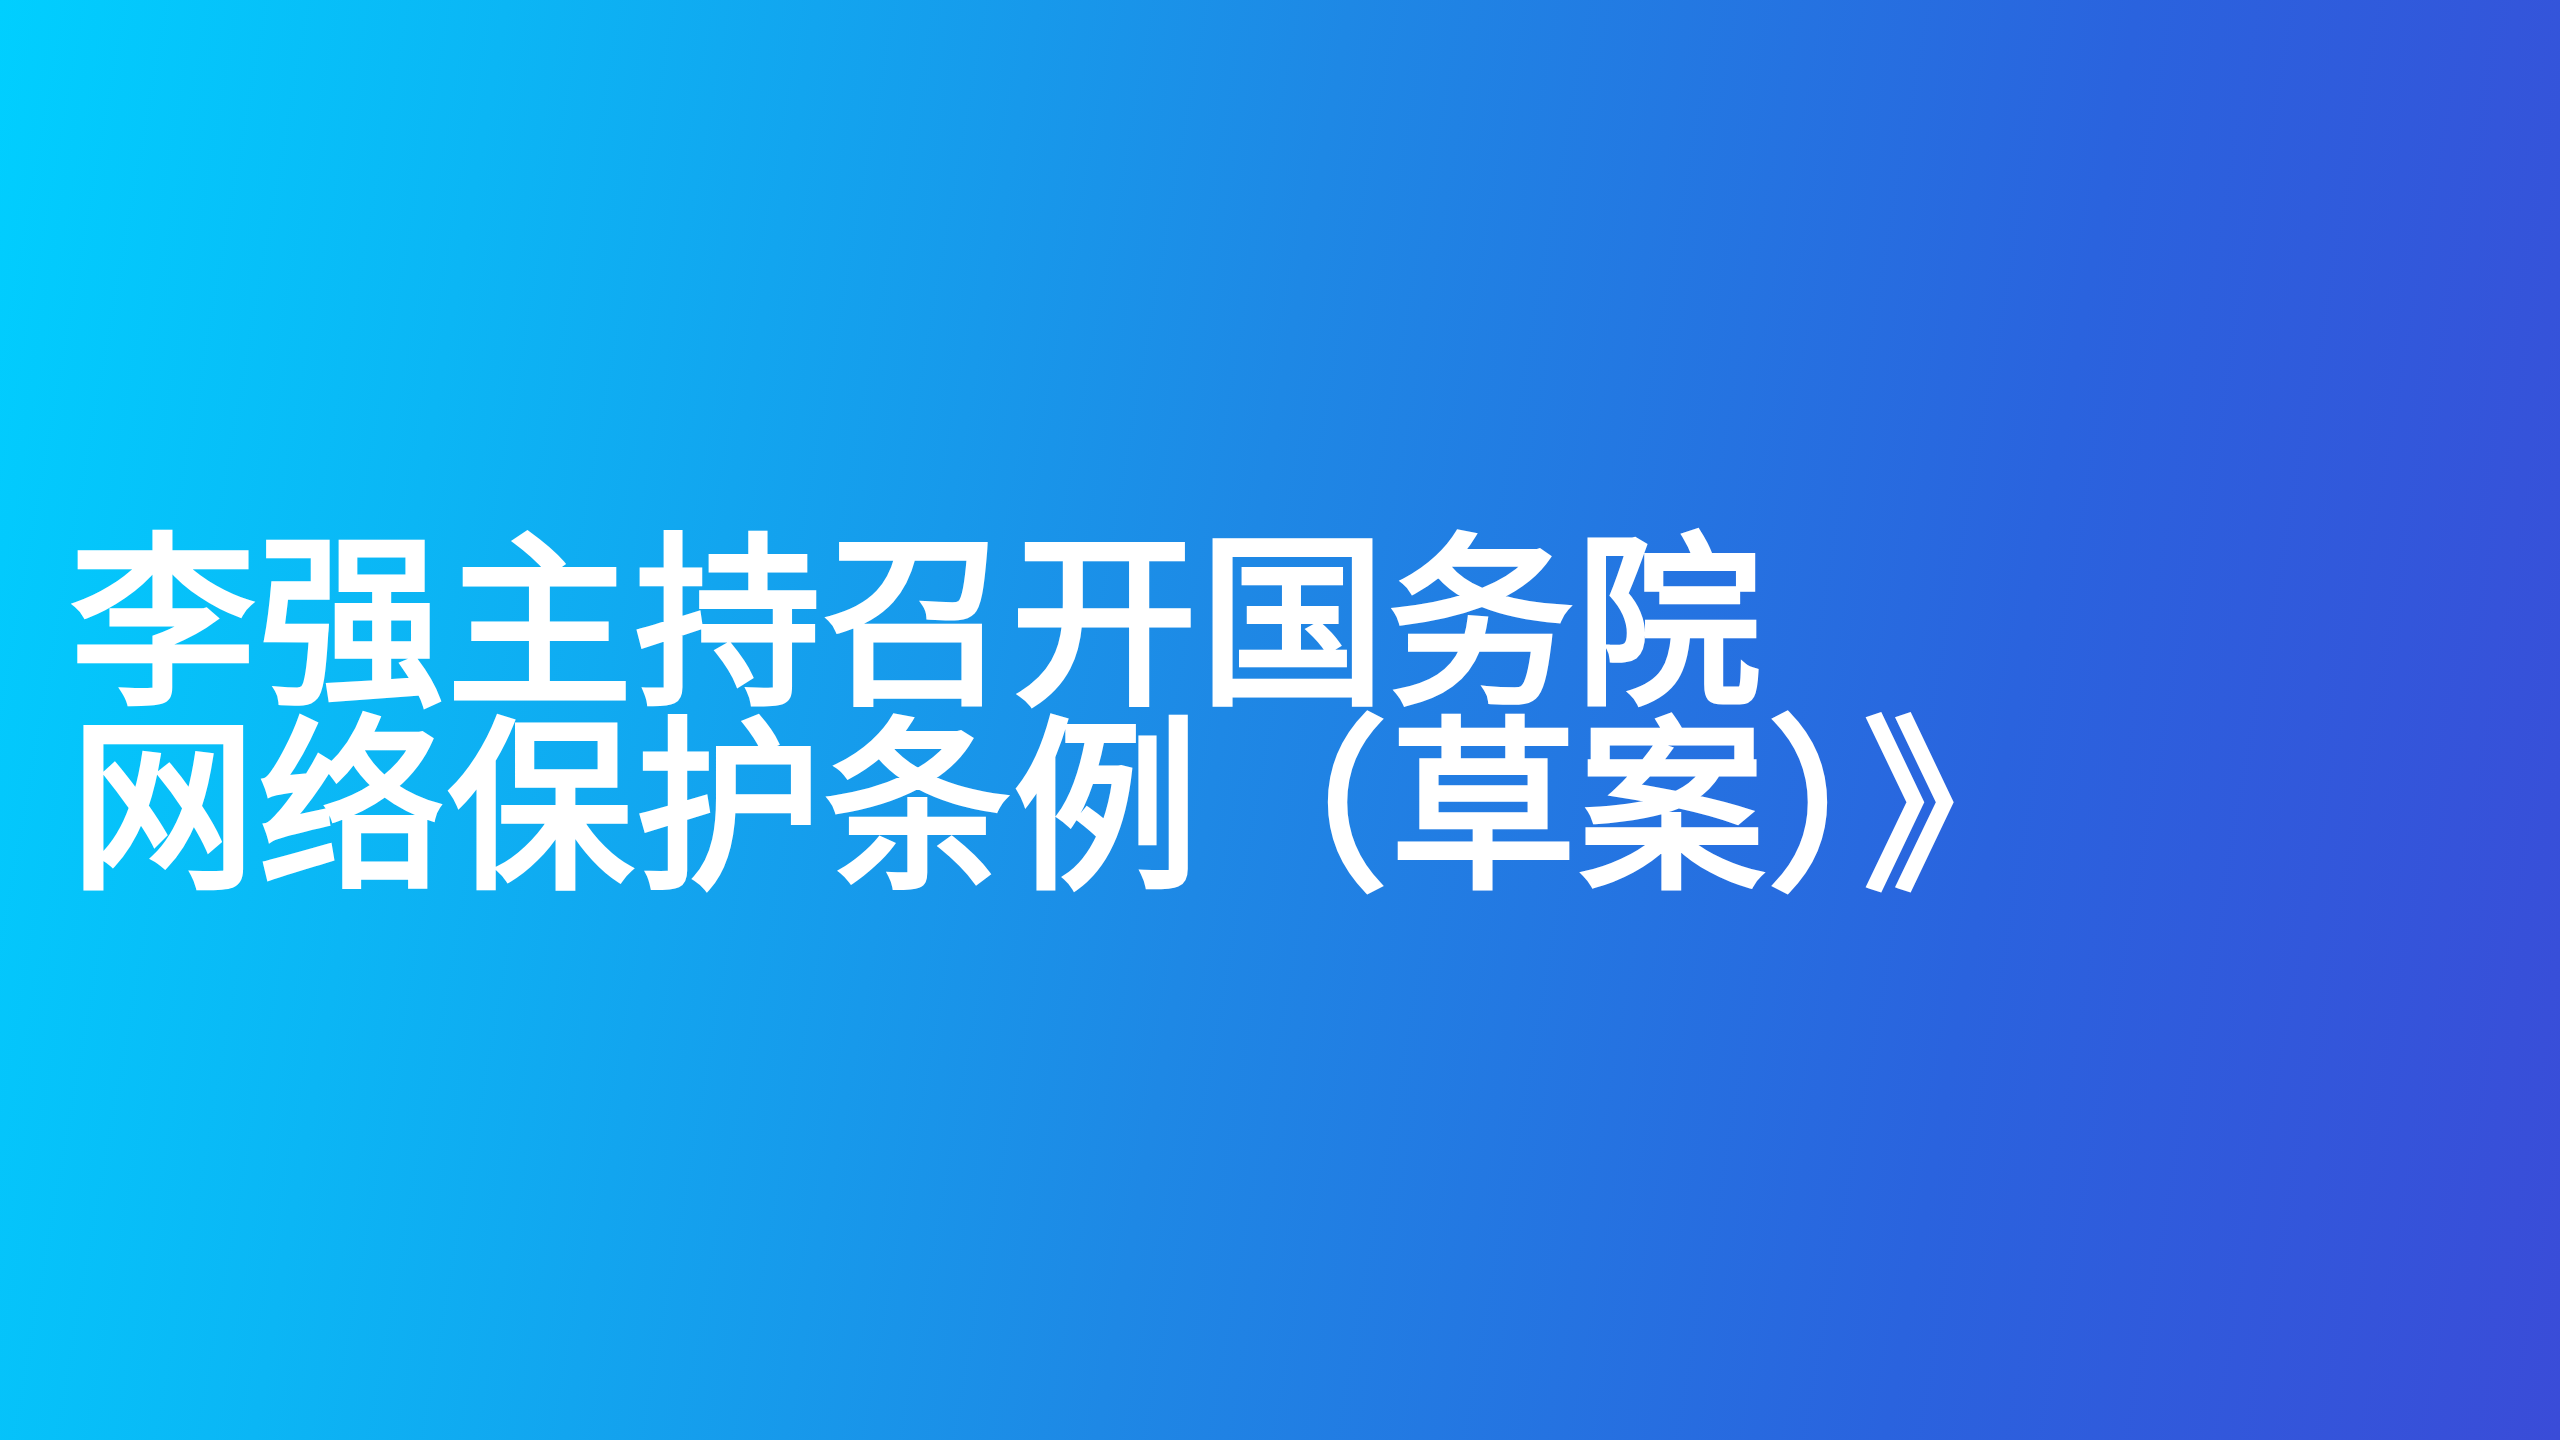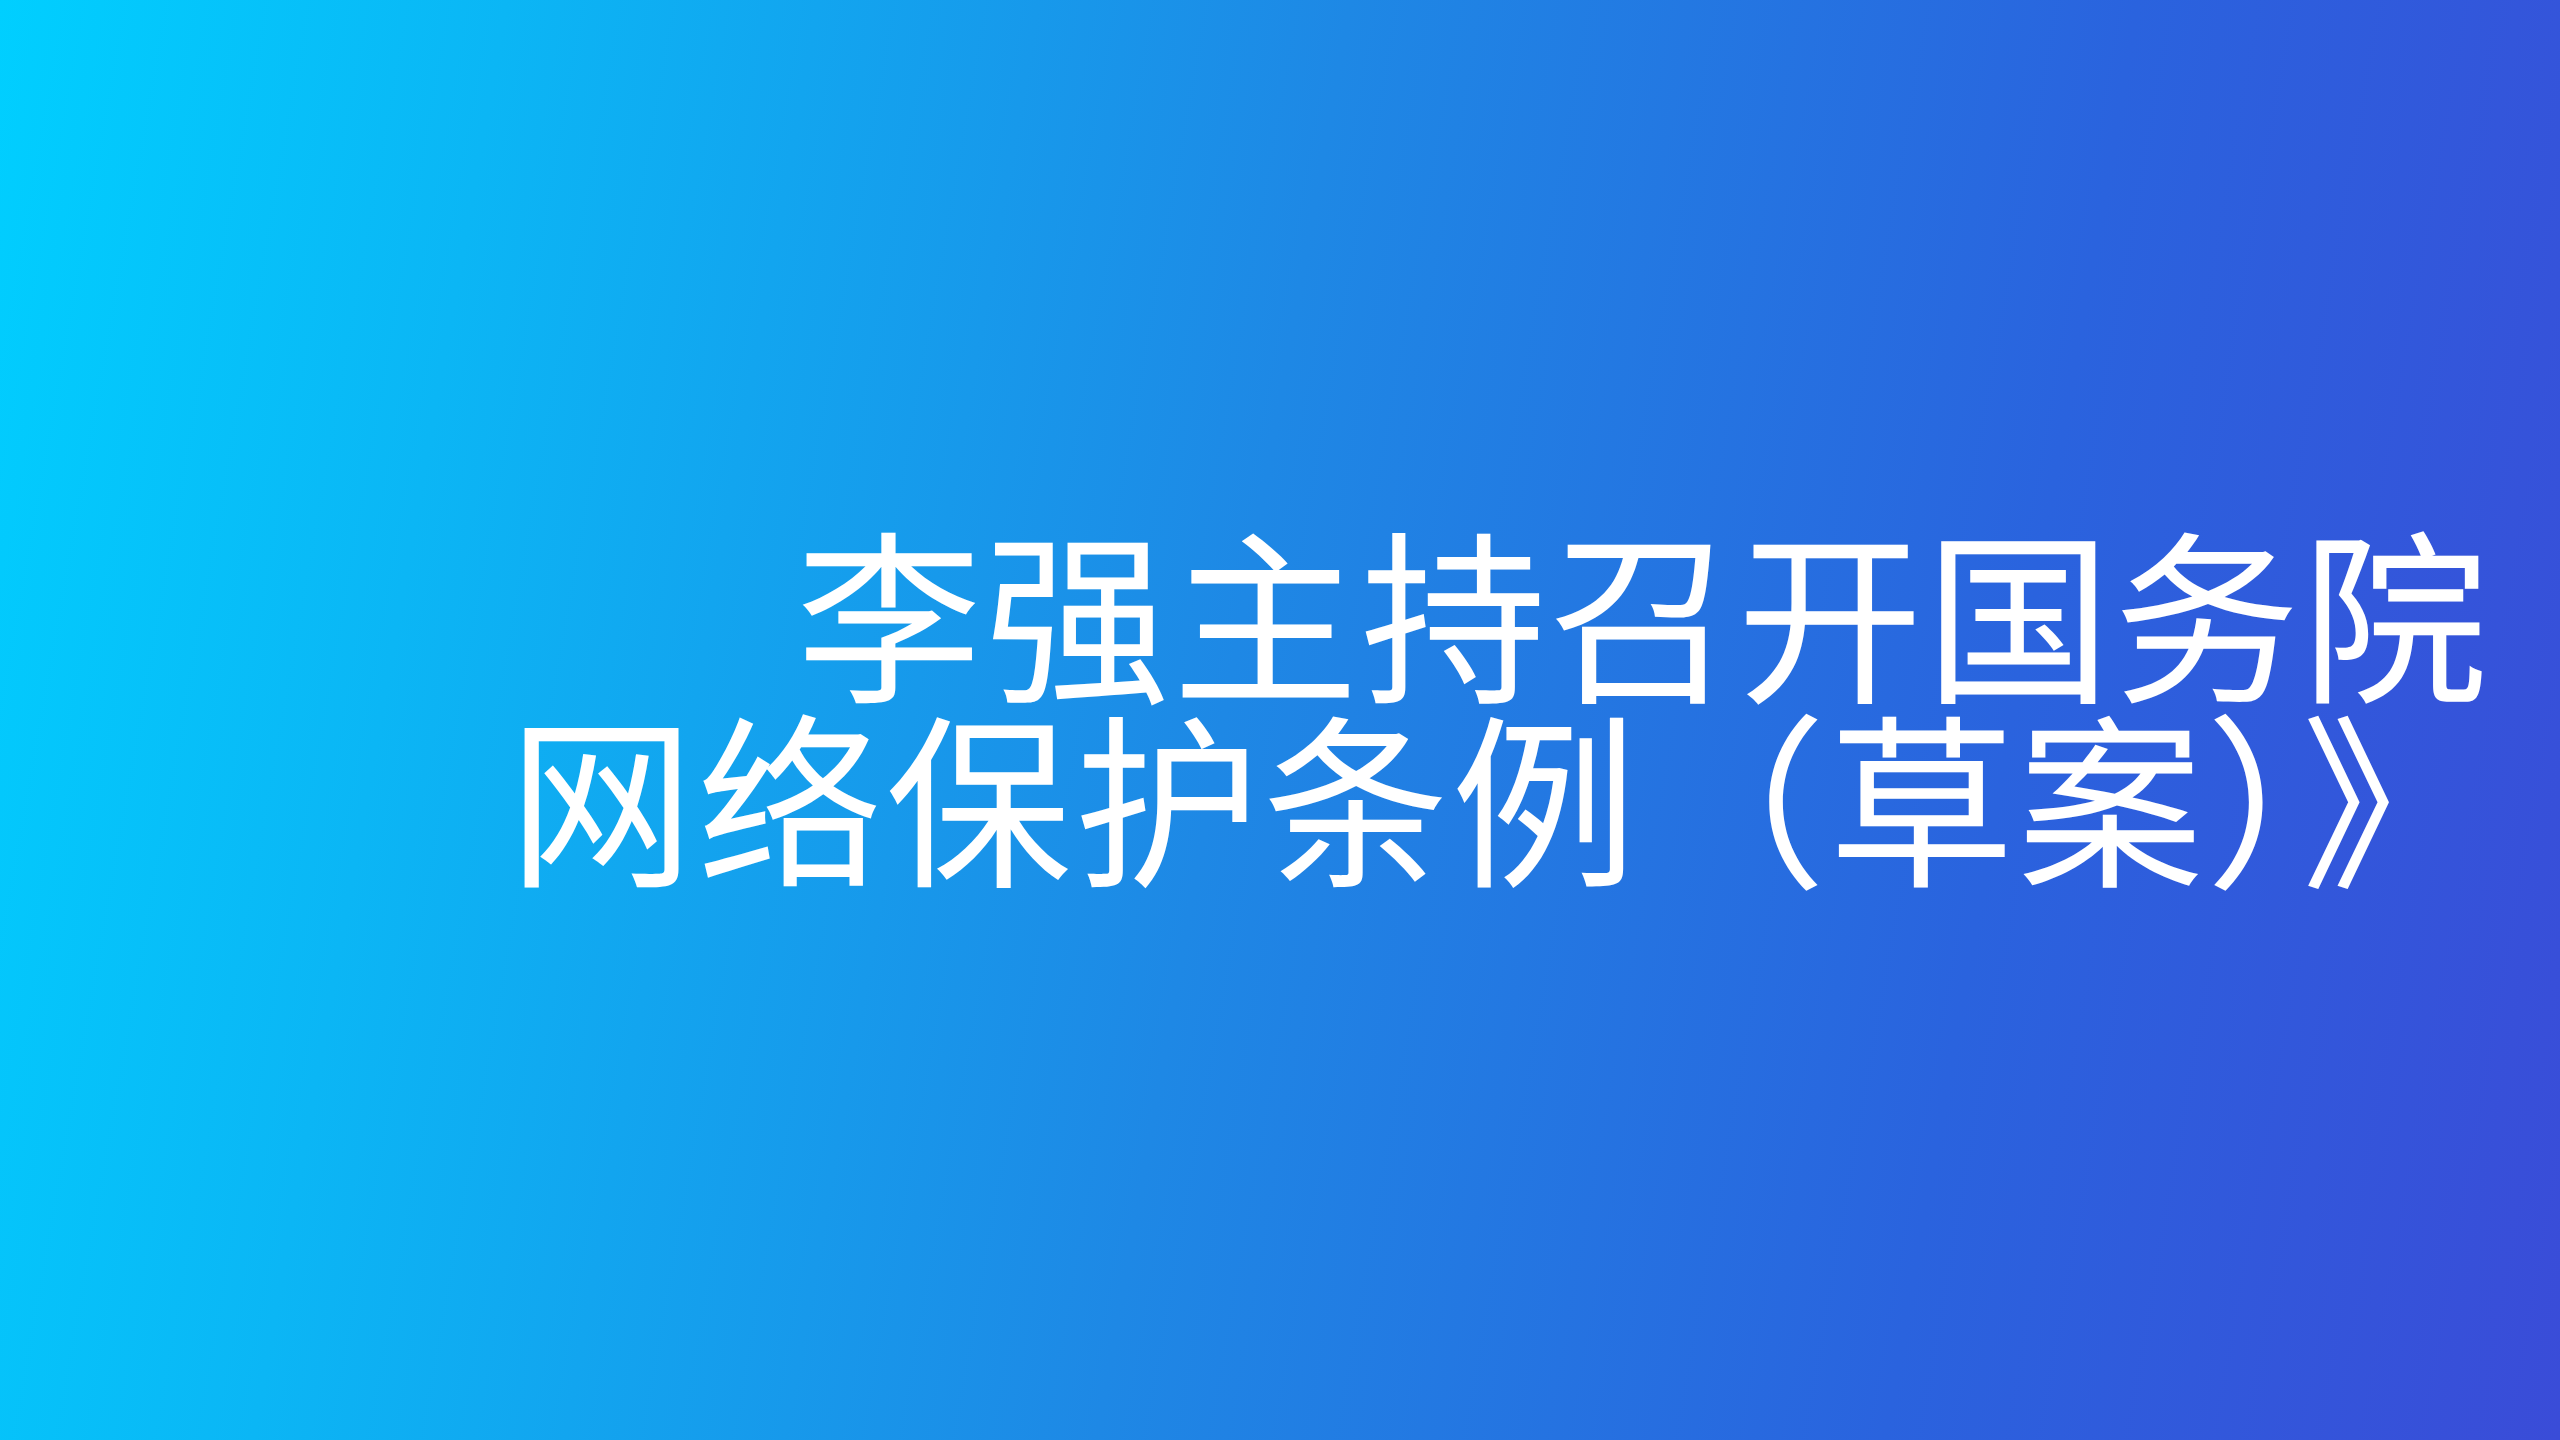--- a/index.html
+++ b/index.html
@@ -34,23 +34,23 @@
     z-index: 0;
   }
 
   
   .headline {
     position: relative;
     z-index: 1;
     width: 2420px;
     margin: 0 auto;
     padding: 0 0 6px 0;
-    text-align: right;
+    text-align: left;
     color: #ffffff;
-    font-weight: 400;
+    font-weight: 700;
     font-size: 186px;
     line-height: 184px;
     letter-spacing: 0.012em;
     text-rendering: geometricPrecision;
     -webkit-font-smoothing: antialiased;
     user-select: none;
   }
 
   .headline-line {
     display: block;

